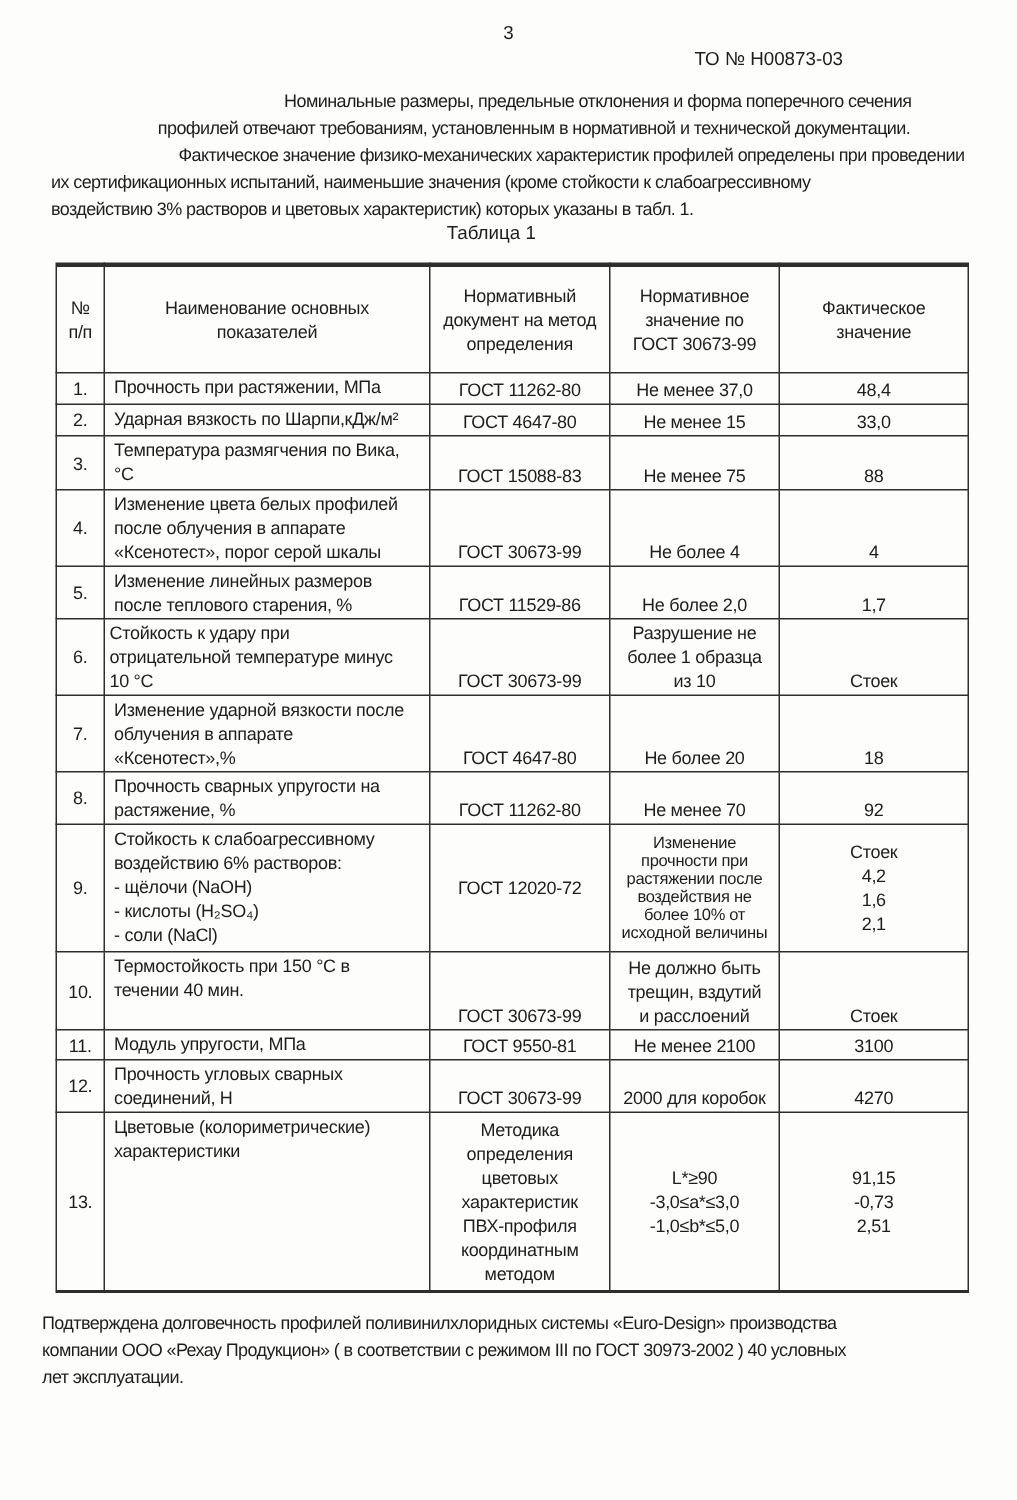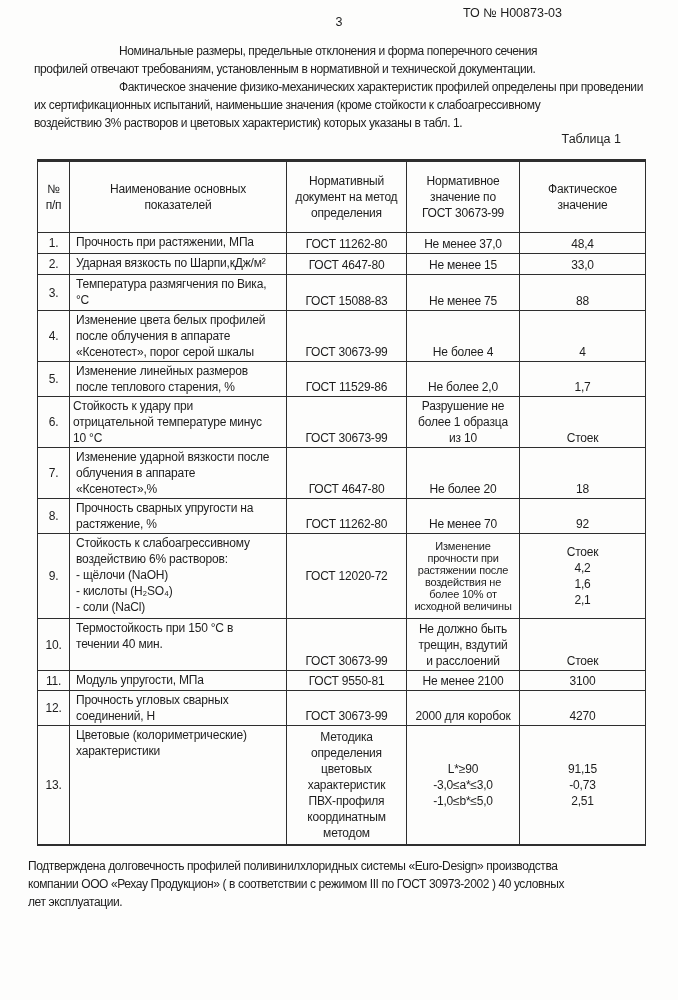--- a/index.html
+++ b/index.html
@@ -20,47 +20,47 @@
     position: relative;
     height: 16px;
     padding-top: 15px;
     font-size: 12.5px;
   }
   .page-num {
     position: absolute; left: 0; right: 0;
     text-align: center;
   }
   .doc-ref {
-    position: absolute; right: 116px; top: 6px;
+    position: absolute; right: 116px; top: 32px;
   }
   .title {
     margin: 33px 0 0 0;
     font-size: 12.5px;
     font-weight: normal;
     text-align: center;
     white-space: pre-line;
     line-height: 18px;
     letter-spacing: -0.2px;
   }
   .content { padding-left: 34px; }
   .par {
     margin: 0;
     font-size: 12px;
     line-height: 18px;
     letter-spacing: -0.4px;
     white-space: pre;
     text-indent: 85px;
   }
-  .par.first { margin-top: 11px; }
+  .par.first { margin-top: 27px; text-align: center; }
   .table-label {
     width: 612px;
     margin-top: -2px;
     padding-right: 25px;
     box-sizing: border-box;
-    text-align: right;
+    text-align: center;
     font-size: 12.5px;
     line-height: 18px;
   }
   table.spec-table {
     margin: 11px 0 0 3px;
     width: 608px;
     table-layout: fixed;
     border-collapse: collapse;
     border: 1px solid #2e2e2e;
     border-top-width: 3px;

